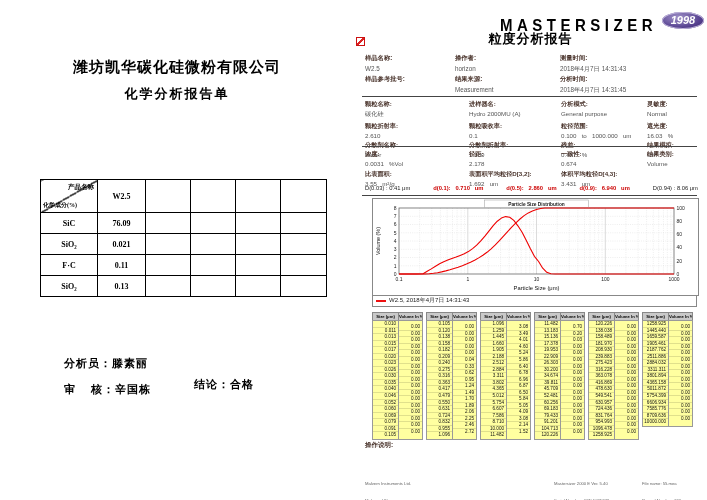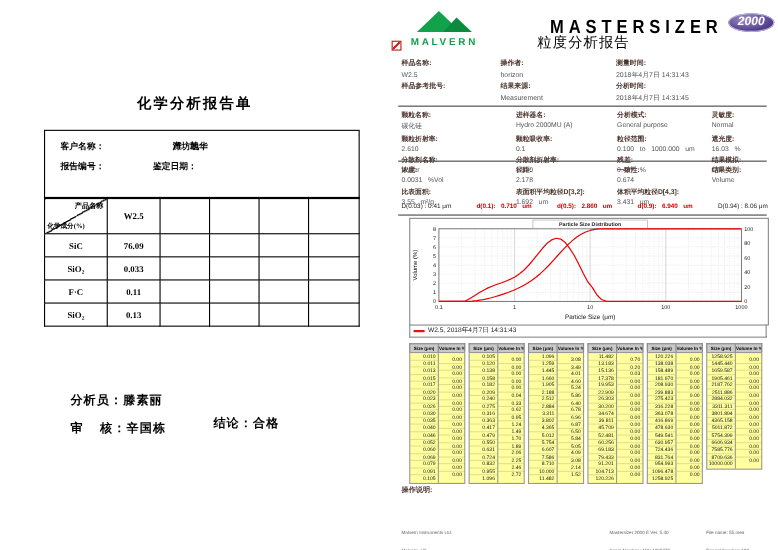--- a/index.html
+++ b/index.html
@@ -21,21 +21,21 @@
   td.diag .b{position:absolute;bottom:2px;left:2px;font-size:6px;}
   .ld-sig{position:absolute;font-size:11px;font-weight:bold;letter-spacing:1px;white-space:pre;}
   .ld-analyst{left:64px;top:356px;} .ld-conclusion{left:194px;top:377px;} .ld-reviewer{left:64px;top:382px;}
 
   
   .right-doc{position:absolute;left:354px;top:0;width:353px;height:500px;color:#000;}
   .logo{position:absolute;left:10px;top:8px;width:80px;text-align:center;}
   .logo-word{font-size:9px;font-weight:bold;color:#14a04b;letter-spacing:2.5px;margin-top:-2px;}
   .mastersizer{position:absolute;left:146px;top:15px;font-size:15px;font-weight:bold;letter-spacing:4.5px;transform:scaleY(1.15);transform-origin:left top;}
   .model-oval{position:absolute;left:308px;top:12px;width:42px;height:17px;border-radius:50%;background:radial-gradient(ellipse at 38% 32%,#a193c9,#55408f 62%,#392868 100%);box-shadow:inset 0 0 0 1px #beb3da;color:#fff;font-style:italic;font-weight:bold;font-size:11px;line-height:17px;text-align:center;}
-  .rd-title{position:absolute;left:0;top:30px;width:353px;text-align:center;font-size:13px;font-weight:normal;letter-spacing:1px;}
+  .rd-title{position:absolute;left:0;top:30px;width:353px;text-align:center;font-size:13px;font-weight:bold;letter-spacing:1px;}
   .red-marker{position:absolute;left:2px;top:37px;width:7px;height:7px;border:1px solid #c11;background:linear-gradient(135deg,#fff 42%,#d22 42%,#d22 58%,#fff 58%);}
   .lab{font-weight:bold;color:#4a342c;font-size:6.3px;white-space:pre;}
   .val{color:#555;font-size:6.3px;white-space:pre;}
   .s-col{position:absolute;top:53px;}
   .s-col div{height:10.5px;line-height:10.5px;}
   .s-c1{left:11px;} .s-c2{left:101px;} .s-c3{left:206px;}
   .hr{position:absolute;left:8px;width:335px;border-top:1px solid #444;}
   .hr1{top:96px;} .hr2{top:146px;} .hr3{top:195px;}
   .params{position:absolute;left:11px;}
   #params1{top:100px;} #params2{top:150px;}
@@ -63,28 +63,23 @@
   .op-label{position:absolute;left:11px;top:441px;font-size:6.5px;font-weight:bold;color:#4a342c;}
   .footer{position:absolute;top:470px;font-size:4.2px;color:#666;line-height:5.6px;white-space:pre;}
   .f-left{left:11px;} .f-center{left:200px;} .f-right{left:288px;}
 </style>
 </head>
 <body>
 
 <div class="canvas">
 
   <section class="left-doc">
+    <div class="ld-company">潍坊凯华碳化硅微粉有限公司</div>
     <div class="ld-title">化学分析报告单</div>
 
-    <div class="ld-infobox">
-      <span class="ld-cust">客户名称：</span>
-      <span class="ld-origin"><span>产    地：</span><span>潍坊凯华</span></span>
-      <span class="ld-report">报告编号：</span>
-      <span class="ld-date">鉴定日期：</span>
-    </div>
 
     <table class="ld-table">
       <colgroup>
           <col style="width:57px">
           <col style="width:48px">
           <col style="width:45px">
           <col style="width:45px">
           <col style="width:45px">
           <col style="width:46px">
         </colgroup>
@@ -103,21 +98,21 @@
       <tr>
             <td>SiC</td>
             <td>76.09</td>
             <td></td>
             <td></td>
             <td></td>
             <td></td>
           </tr>
       <tr>
             <td>SiO₂</td>
-            <td>0.033</td>
+            <td>0.021</td>
             <td></td>
             <td></td>
             <td></td>
             <td></td>
           </tr>
       <tr>
             <td>F·C</td>
             <td>0.11</td>
             <td></td>
             <td></td>
@@ -135,29 +130,22 @@
     </tbody>
       </table>
 
     <div class="ld-sig ld-analyst"><span>分析员：</span><span>滕素丽</span></div>
     <div class="ld-sig ld-conclusion"><span>结论：</span><span>合格</span></div>
     <div class="ld-sig ld-reviewer"><span>审    核：</span><span>辛国栋</span></div>
   </section>
 
   <section class="right-doc">
 
-    <div class="logo">
-      <svg width="70" height="22" viewBox="0 0 70 22">
-        <polygon points="10,21 30,2 50,21" fill="#12a24b"></polygon>
-        <polygon points="34,21 46,8 60,21" fill="#0c8a3f"></polygon>
-      </svg>
-      <div class="logo-word">MALVERN</div>
-    </div>
     <div class="mastersizer">MASTERSIZER</div>
-    <div class="model-oval">2000</div>
+    <div class="model-oval">1998</div>
     <div class="rd-title">粒度分析报告</div>
     <div class="red-marker"></div>
 
     <div class="s-col s-c1">
       <div class="lab">样品名称:</div>
       <div class="val">W2.5</div>
       <div class="lab">样品参考批号:</div>
     </div>
     <div class="s-col s-c2">
       <div class="lab">操作者:</div>

